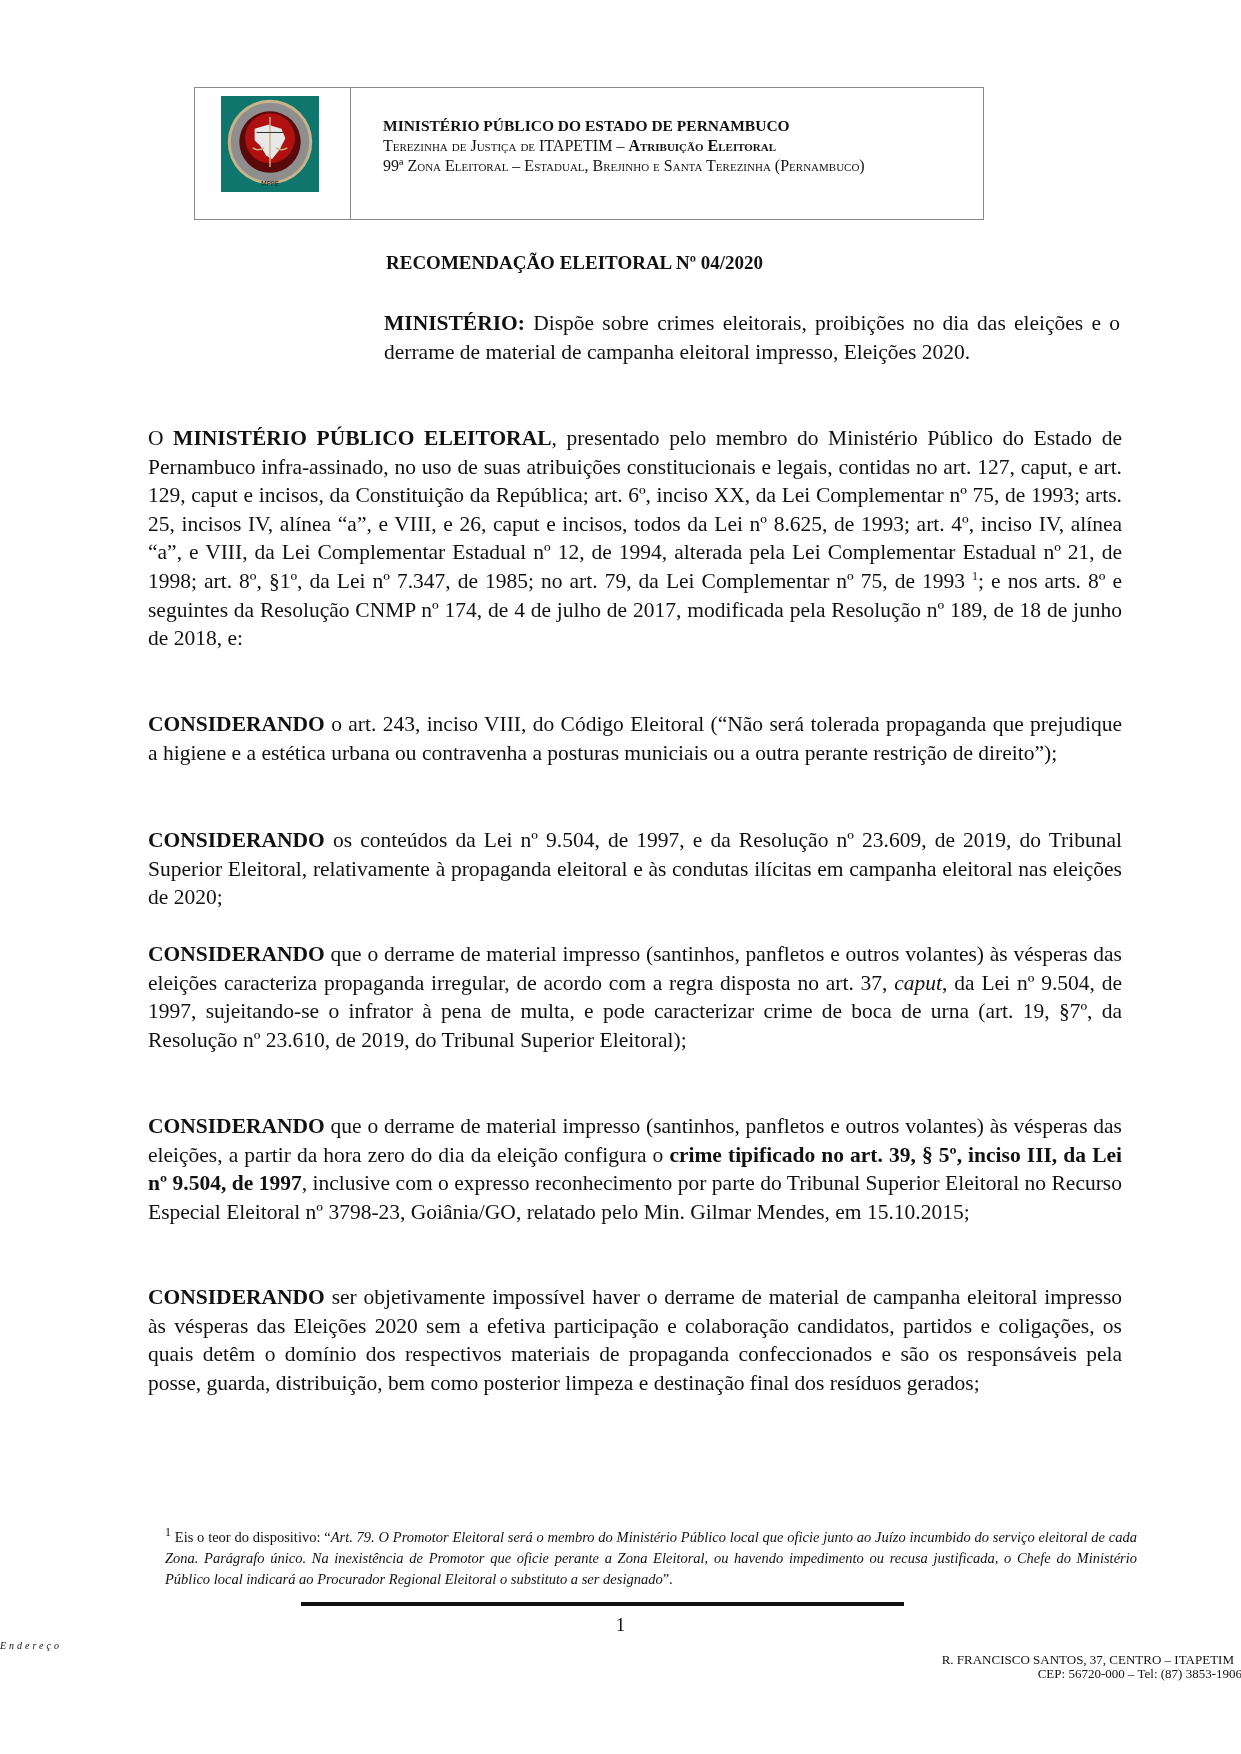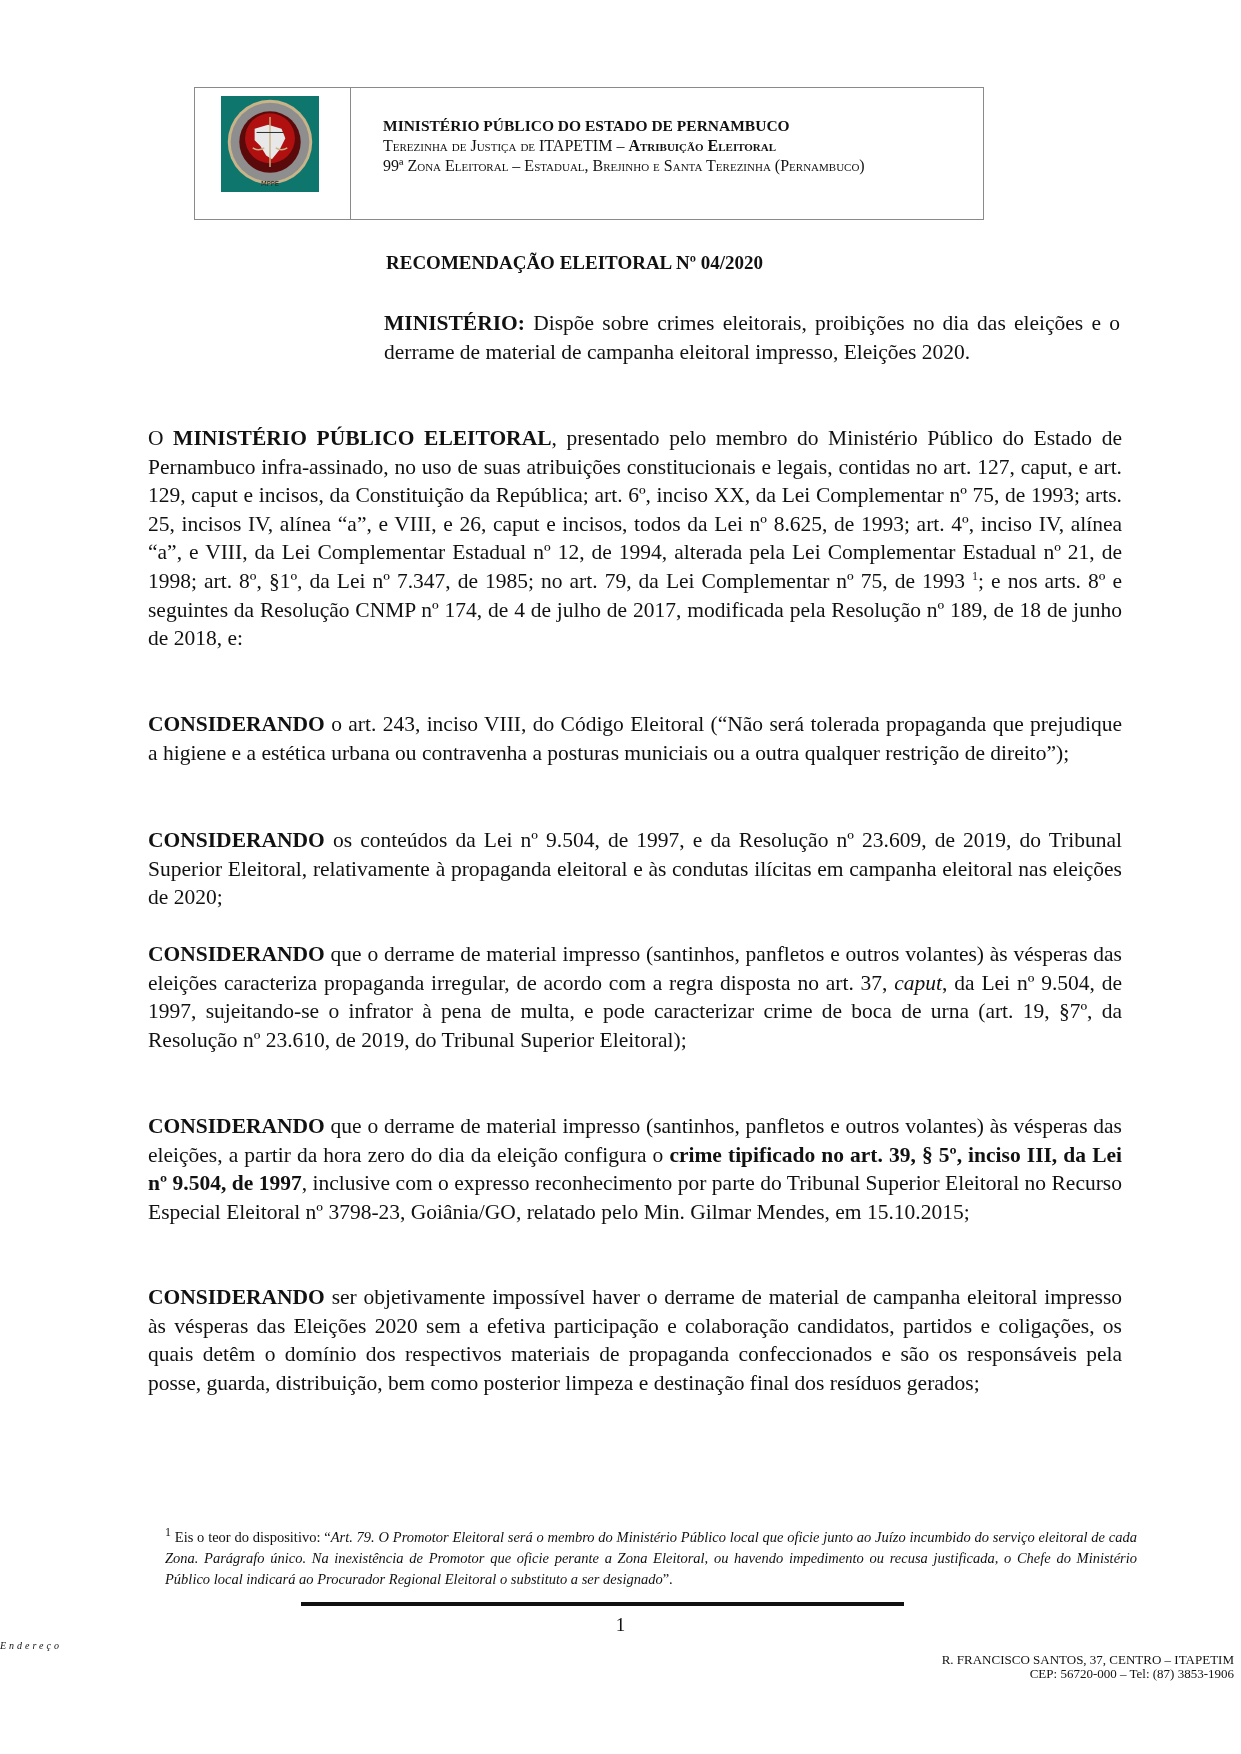--- a/index.html
+++ b/index.html
@@ -36,21 +36,21 @@
               line-height: 21px; text-align: justify; margin-left: 17px; }
   .footnote .fn-mark { font-size: 12px; vertical-align: 6px; line-height: 0; }
   .footnote i { font-style: italic; }
 
   .footer-rule { position: absolute; left: 301px; top: 1602px; width: 603px; height: 4px; background: #111; }
   .page-number { position: absolute; left: 0; width: 1241px; top: 1614px; text-align: center; font-size: 19px; }
   .address-label { position: absolute; left: 0; width: 1241px; top: 1640px; text-align: left; font-size: 10px;
                    font-style: italic; letter-spacing: 3px; }
   .address-line { position: absolute; left: 0; width: 1234px; text-align: right; font-size: 13px; }
   .addr1 { top: 1652px; }
-  .addr2 { top: 1666px; }
+  .addr2 { top: 1666px; padding-left: 8px; }
 </style>
 </head>
 <body>
 
 <div class="header-box">
   <div class="logo">
     <svg viewBox="0 0 100 100">
       <circle cx="50" cy="48" r="44" fill="#c9b48a"></circle>
       <circle cx="50" cy="48" r="41" fill="#8e8e8e"></circle>
       <circle cx="50" cy="48" r="32" fill="#5a0a0a"></circle>
@@ -70,21 +70,21 @@
     <div class="h-line3">99ª Zona Eleitoral – Estadual, Brejinho e Santa Terezinha (Pernambuco)</div>
   </div>
 </div>
 
 <div class="title">RECOMENDAÇÃO ELEITORAL Nº 04/2020</div>
 
 <div class="reference"><b>MINISTÉRIO:</b><span> Dispõe sobre crimes eleitorais, proibições no dia das eleições e o derrame de material de campanha eleitoral impresso, Eleições 2020.</span></div>
 
 <div class="body-text p1"><span>O </span><b>MINISTÉRIO PÚBLICO ELEITORAL</b><span>, presentado pelo membro do Ministério Público do Estado de Pernambuco infra-assinado, no uso de suas atribuições constitucionais e legais, contidas no art. 127, caput, e art. 129, caput e incisos, da Constituição da República; art. 6º, inciso XX, da Lei Complementar nº 75, de 1993; arts. 25, incisos IV, alínea “a”, e VIII, e 26, caput e incisos, todos da Lei nº 8.625, de 1993; art. 4º, inciso IV, alínea “a”, e VIII, da Lei Complementar Estadual nº 12, de 1994, alterada pela Lei Complementar Estadual nº 21, de 1998; art. 8º, §1º, da Lei nº 7.347, de 1985; no art. 79, da Lei Complementar nº 75, de 1993 </span><sup>1</sup><span>; e nos arts. 8º e seguintes da Resolução CNMP nº 174, de 4 de julho de 2017, modificada pela Resolução nº 189, de 18 de junho de 2018, e:</span></div>
 
-<div class="body-text p2"><b>CONSIDERANDO</b><span> o art. 243, inciso VIII, do Código Eleitoral (“Não será tolerada propaganda que prejudique a higiene e a estética urbana ou contravenha a posturas municiais ou a outra qualquer restrição de direito”);</span></div>
+<div class="body-text p2"><b>CONSIDERANDO</b><span> o art. 243, inciso VIII, do Código Eleitoral (“Não será tolerada propaganda que prejudique a higiene e a estética urbana ou contravenha a posturas municiais ou a outra perante restrição de direito”);</span></div>
 
 <div class="body-text p3"><b>CONSIDERANDO</b><span> os conteúdos da Lei nº 9.504, de 1997, e da Resolução nº 23.609, de 2019, do Tribunal Superior Eleitoral, relativamente à propaganda eleitoral e às condutas ilícitas em campanha eleitoral nas eleições de 2020;</span></div>
 
 <div class="body-text p4"><b>CONSIDERANDO</b><span> que o derrame de material impresso (santinhos, panfletos e outros volantes) às vésperas das eleições caracteriza propaganda irregular, de acordo com a regra disposta no art. 37, </span><i>caput</i><span>, da Lei nº 9.504, de 1997, sujeitando-se o infrator à pena de multa, e pode caracterizar crime de boca de urna (art. 19, §7º, da Resolução nº 23.610, de 2019, do Tribunal Superior Eleitoral);</span></div>
 
 <div class="body-text p5"><b>CONSIDERANDO</b><span> que o derrame de material impresso (santinhos, panfletos e outros volantes) às vésperas das eleições, a partir da hora zero do dia da eleição configura o </span><b>crime tipificado no art. 39, § 5º, inciso III, da Lei nº 9.504, de 1997</b><span>, inclusive com o expresso reconhecimento por parte do Tribunal Superior Eleitoral no Recurso Especial Eleitoral nº 3798-23, Goiânia/GO, relatado pelo Min. Gilmar Mendes, em 15.10.2015;</span></div>
 
 <div class="body-text p6"><b>CONSIDERANDO</b><span> ser objetivamente impossível haver o derrame de material de campanha eleitoral impresso às vésperas das Eleições 2020 sem a efetiva participação e colaboração candidatos, partidos e coligações, os quais detêm o domínio dos respectivos materiais de propaganda confeccionados e são os responsáveis pela posse, guarda, distribuição, bem como posterior limpeza e destinação final dos resíduos gerados;</span></div>
 
 <div class="footnote"><span class="fn-mark">1</span><span> Eis o teor do dispositivo: “</span><i>Art. 79. O Promotor Eleitoral será o membro do Ministério Público local que oficie junto ao Juízo incumbido do serviço eleitoral de cada Zona. Parágrafo único. Na inexistência de Promotor que oficie perante a Zona Eleitoral, ou havendo impedimento ou recusa justificada, o Chefe do Ministério Público local indicará ao Procurador Regional Eleitoral o substituto a ser designado</i><span>”.</span></div>

